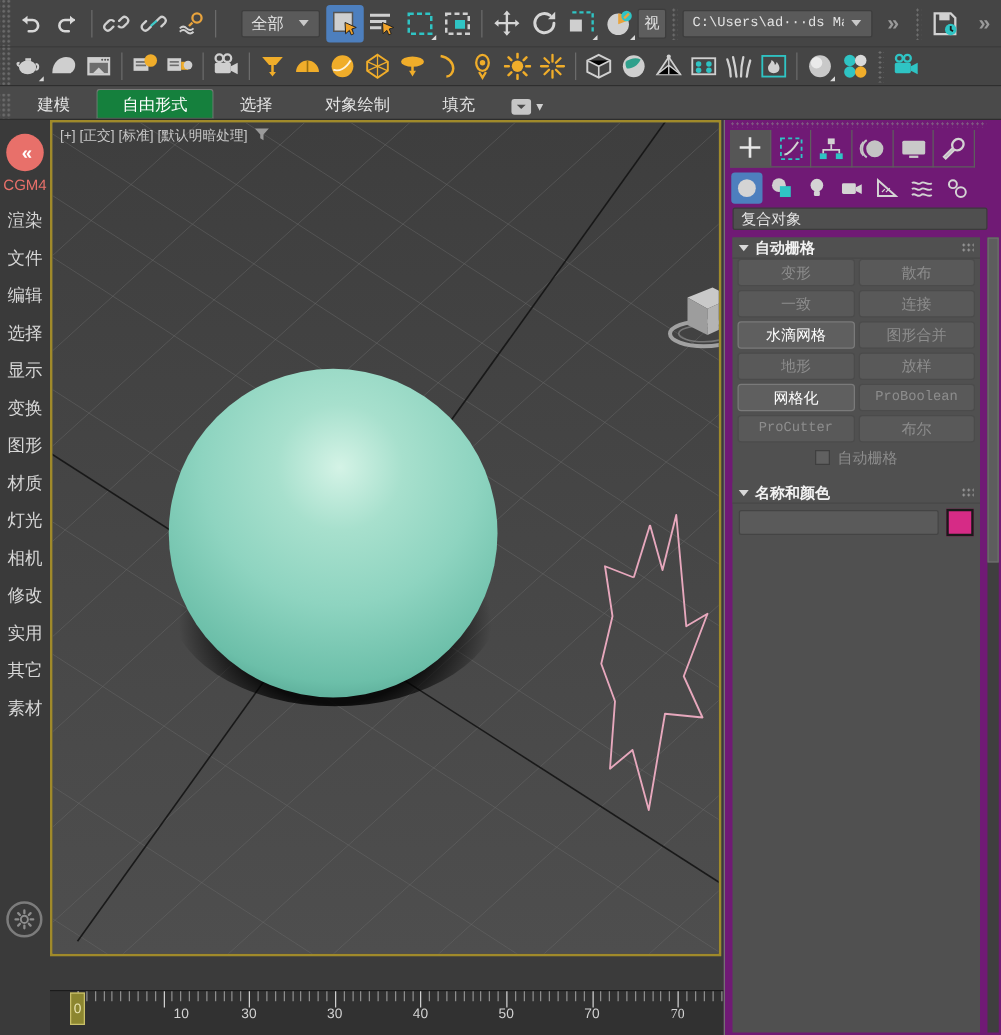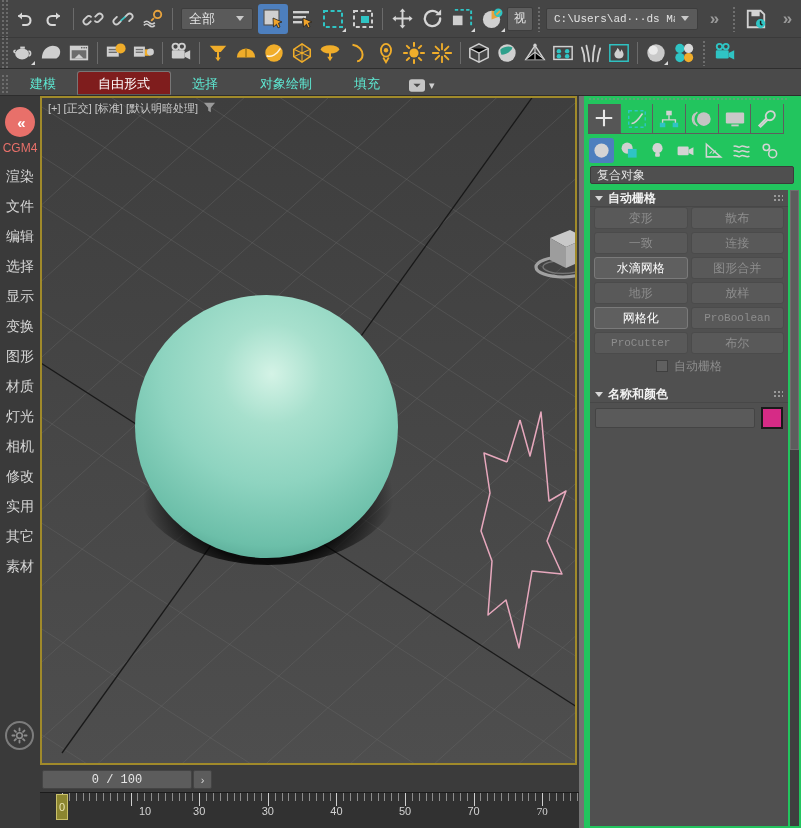--- a/index.html
+++ b/index.html
@@ -49,37 +49,37 @@
     color: #e2e2e2; font-size: 13px;
     display: flex; align-items: center; padding: 0 4px 0 7px;
     border-radius: 2px; position: relative;
   }
   .combo .cval { flex: 1; white-space: nowrap; overflow: hidden; }
   .combo .carrow {
     width: 0; height: 0; margin-left: 6px; margin-right: 4px;
     border-left: 4px solid transparent; border-right: 4px solid transparent;
     border-top: 5px solid #c9c9c9;
   }
-  #filter-combo { width: 72px; margin-left: 4px; }
+  #filter-combo { width: 72px; margin-left: 16px; }
   #path-combo { width: 152px; font-family: "Liberation Mono", monospace; font-size: 11px; }
   .chev2 { color:#9a9a9a; font-size:17px; font-weight:bold; letter-spacing:-3px; }
 
   
   #ribbon-tabs {
     position: absolute; top: 69px; left: 0; width: 801px; height: 27px;
     background: #4a4a4a; display: flex; align-items: flex-end;
     border-bottom: 1px solid #2d2d2d;
   }
   .rtab {
     height: 24px; line-height: 24px; padding: 0 20px;
-    color: #5eead4; font-size: 13px; text-align: center;
+    color: #e5e5e5; font-size: 13px; text-align: center;
     border: 1px solid transparent; white-space: nowrap;
   }
   .rtab.active {
-    background: #7f1d1d; color: #ffffff;
+    background: #15803d; color: #ffffff;
     border: 1px solid #777; border-bottom-color: #5a5a5a;
     border-radius: 3px 3px 0 0;
     margin-top: 21px;
   }
   .rtab-more { color:#d0d0d0; font-size: 11px; display:flex; align-items:center; gap:4px; padding:0 8px 3px;}
 
   
   #sidebar {
     position: absolute; left: 0; top: 96px; width: 40px; bottom: 0;
     background: #3a3a3a; display: flex; flex-direction: column; align-items: center;
@@ -154,21 +154,21 @@
   }
   #playhead {
     position: absolute; left: 18px; top: 1px; width: 12px; height: 26px;
     background: #8c8630; border: 1px solid #c9c06a;
     color: #e9e4b0; font-size: 11px; text-align: center; line-height: 24px;
   }
 
   
   #cmd-panel {
     position: absolute; left: 579px; top: 96px; width: 222px; bottom: 0;
-    background: #22c55e; border-left: 5px solid #737373;
+    background: #701a75; border-left: 1px solid #737373;
   }
   #cmd-panel::before {
     content:''; position:absolute; left:4px; top:1px; right:12px; height:5px;
     background-image: radial-gradient(circle, #8a8a8a .9px, transparent 1.1px);
     background-size: 4px 4px; opacity:.55;
   }
   #cmd-tabs {
     position: absolute; left: 4px; top: 8px; width: 196px; height: 30px;
     display: flex; border-bottom: 1px solid #5e5e5e;
   }
@@ -665,24 +665,20 @@
     </svg>
 
     <div id="vp-label">
       <span>[+] [正交] [标准] [默认明暗处理]</span>
       <svg width="13" height="13" viewBox="0 0 14 14">
         <path d="M1 2h12l-4.6 5.2V12l-2.8-1.6V7.2z" fill="#9a9a9a"></path>
       </svg>
     </div>
   </div>
 
-  <div id="timebar-row">
-    <div id="frame-field">0 / 100</div>
-    <div id="frame-next">›</div>
-  </div>
 
   <div id="ruler">
     <div id="ruler-track"></div>
     <div id="ruler-ticks">
         <div class="tick major" style="left: 22px;"></div>
         <div class="tick-lbl" style="left: 22px;">0</div>
         <div class="tick minor" style="left: 28.86px;"></div>
         <div class="tick minor" style="left: 35.72px;"></div>
         <div class="tick minor" style="left: 42.58px;"></div>
         <div class="tick minor" style="left: 49.44px;"></div>

